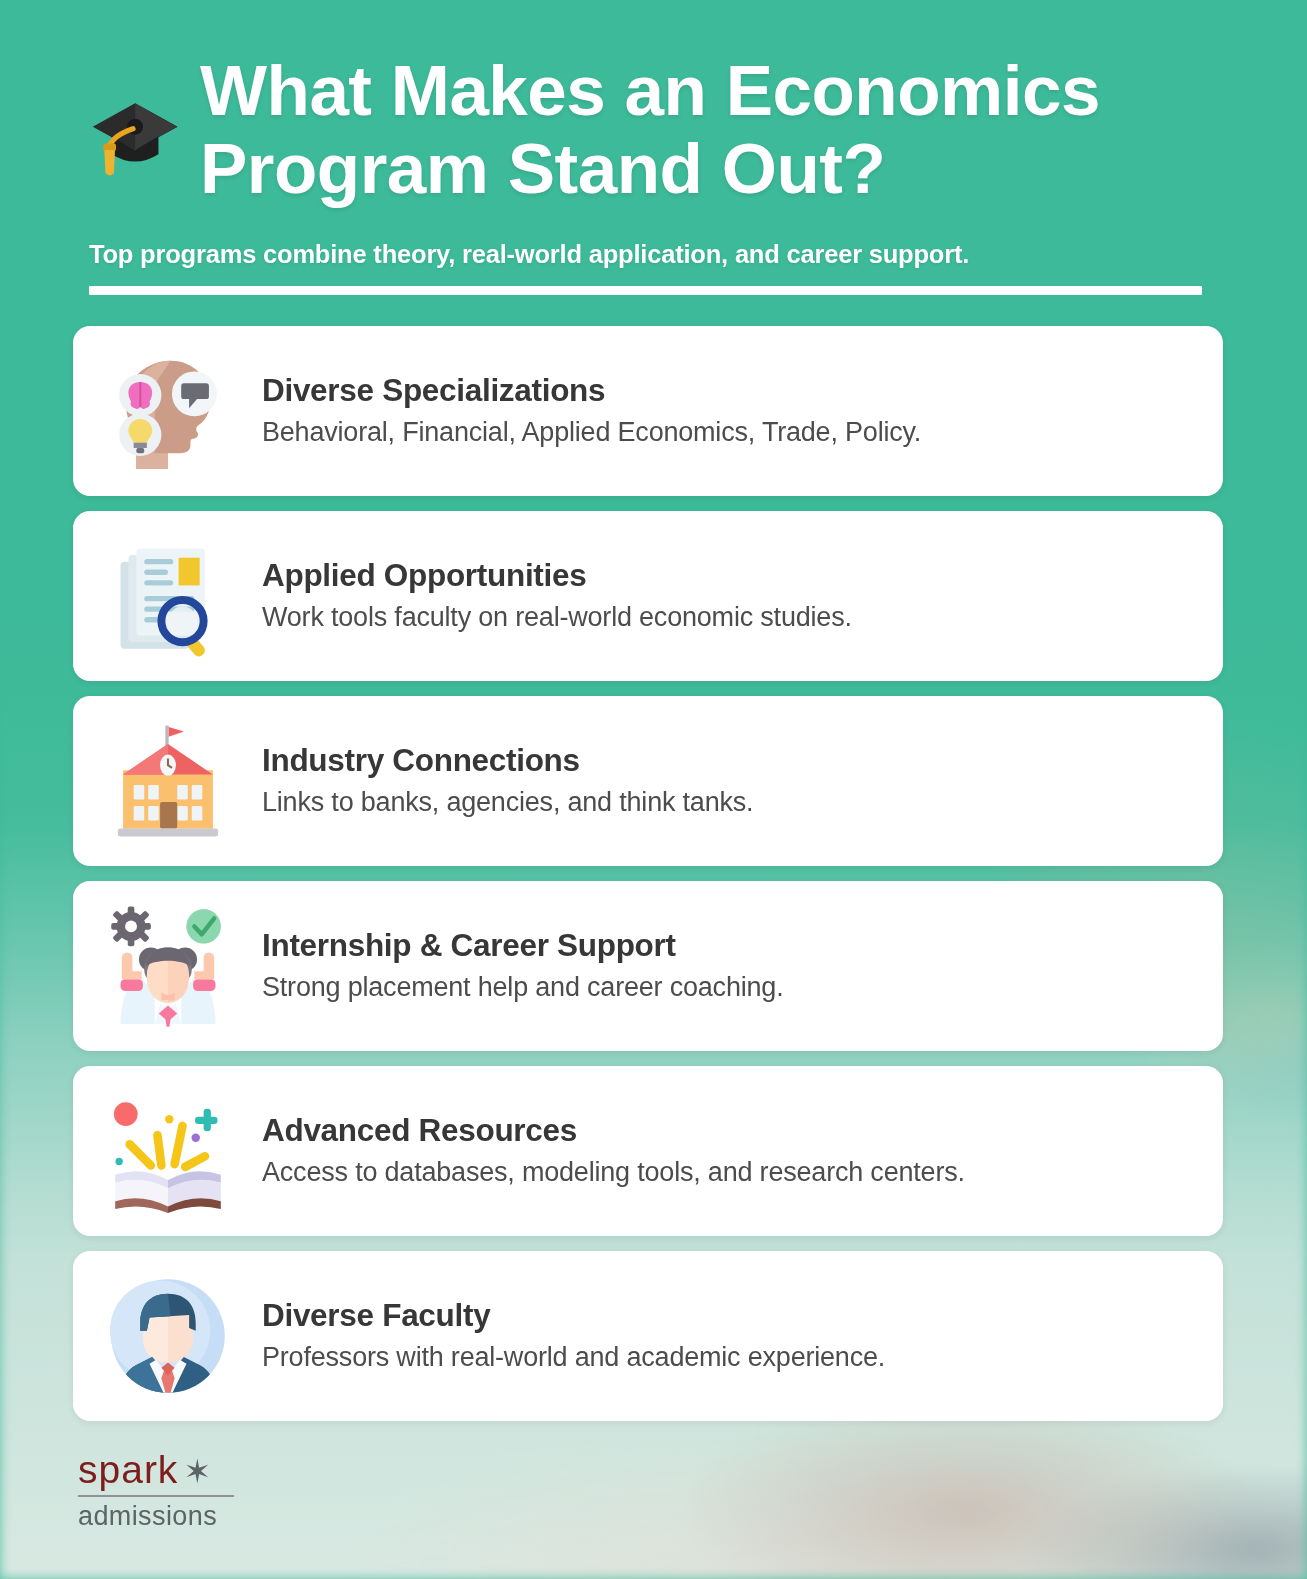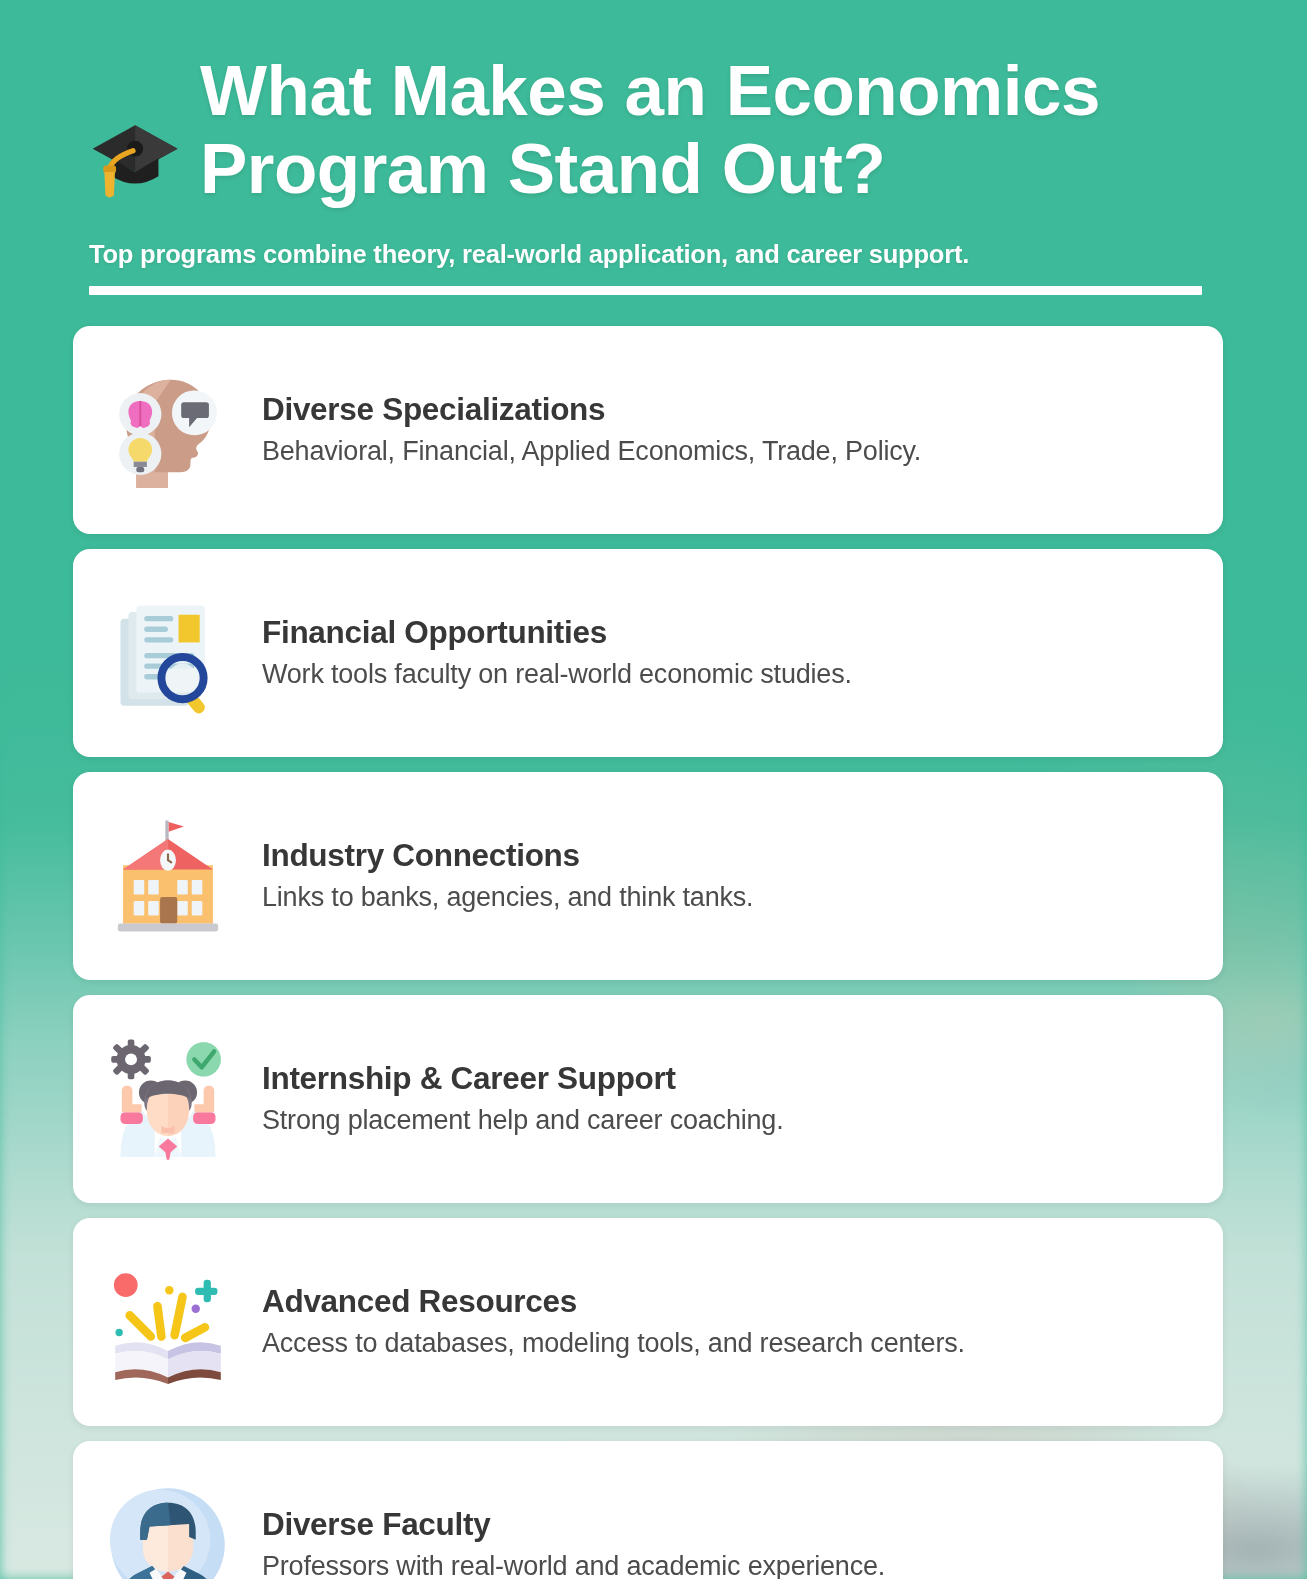--- a/index.html
+++ b/index.html
@@ -32,21 +32,21 @@
       #3dba99 0%, #3dba99 38%,
       rgba(61,186,153,.88) 52%,
       rgba(110,198,178,.55) 66%,
       rgba(175,214,205,.30) 80%,
       rgba(205,224,218,.18) 100%);
   }
 
   
   .page { position:relative; z-index:2; }
   .header { padding:52px 80px 0 80px; }
-  .title-row { display:flex; align-items:flex-end; gap:14px; }
+  .title-row { display:flex; align-items:center; gap:14px; }
   .cap-icon { width:106px; height:106px; flex:0 0 auto; margin-top:6px; }
   h1.main-title {
     color:#ffffff;
     font-size:71px;
     font-weight:bold;
     line-height:1.10;
     letter-spacing:-0.5px;
     text-shadow:0 2px 4px rgba(0,0,0,.10);
   }
   .subtitle {
@@ -60,21 +60,21 @@
   .rule {
     height:9px; background:#ffffff; border-radius:1px;
     margin:17px 25px 0 9px;
   }
 
   
   .cards { margin:31px 84px 0 73px; display:flex; flex-direction:column; gap:15px; }
   .card {
     background:#ffffff;
     border-radius:17px;
-    height:208px;
+    height:170px;
     display:flex;
     align-items:center;
     padding:0 30px 0 22px;
     box-shadow:0 2px 7px rgba(0,0,0,.07);
   }
   .card-icon { width:145px; height:145px; flex:0 0 auto; display:flex; align-items:center; justify-content:center; }
   .card-icon svg { width:132px; height:132px; display:block; }
   .card-text { margin-left:22px; }
   .card-title {
     font-size:31.5px; font-weight:bold; color:#373737;
@@ -161,21 +161,21 @@
           <rect x="32" y="50" width="38" height="4" rx="2" fill="#a8cdd9"></rect>
           <rect x="32" y="58" width="14" height="4" rx="2" fill="#a8cdd9"></rect>
           <rect x="50" y="58" width="20" height="4" rx="2" fill="#a8cdd9"></rect>
           <rect x="32" y="66" width="16" height="4" rx="2" fill="#a8cdd9"></rect>
           <rect x="66" y="80" width="9" height="17" rx="4" transform="rotate(-40 70 88)" fill="#f2c72e"></rect>
           <circle cx="61" cy="69" r="16" fill="none" stroke="#23479b" stroke-width="6"></circle>
           <circle cx="61" cy="69" r="11" fill="#eef4f7" opacity=".85"></circle>
         </svg>
       </span>
       <div class="card-text">
-        <div class="card-title">Financial Opportunities</div>
+        <div class="card-title">Applied Opportunities</div>
         <div class="card-desc">Work tools faculty on real-world economic studies.</div>
       </div>
     </div>
 
     <div class="card">
       <span class="card-icon">
         <svg viewBox="0 0 100 100">
           <rect x="48" y="8" width="2.5" height="22" fill="#b8b8c0"></rect>
           <path d="M50.5 9 L62 12.5 L50.5 16.5 Z" fill="#ef5f5f"></path>
           <rect x="16" y="42" width="68" height="44" fill="#fbb65d"></rect>

